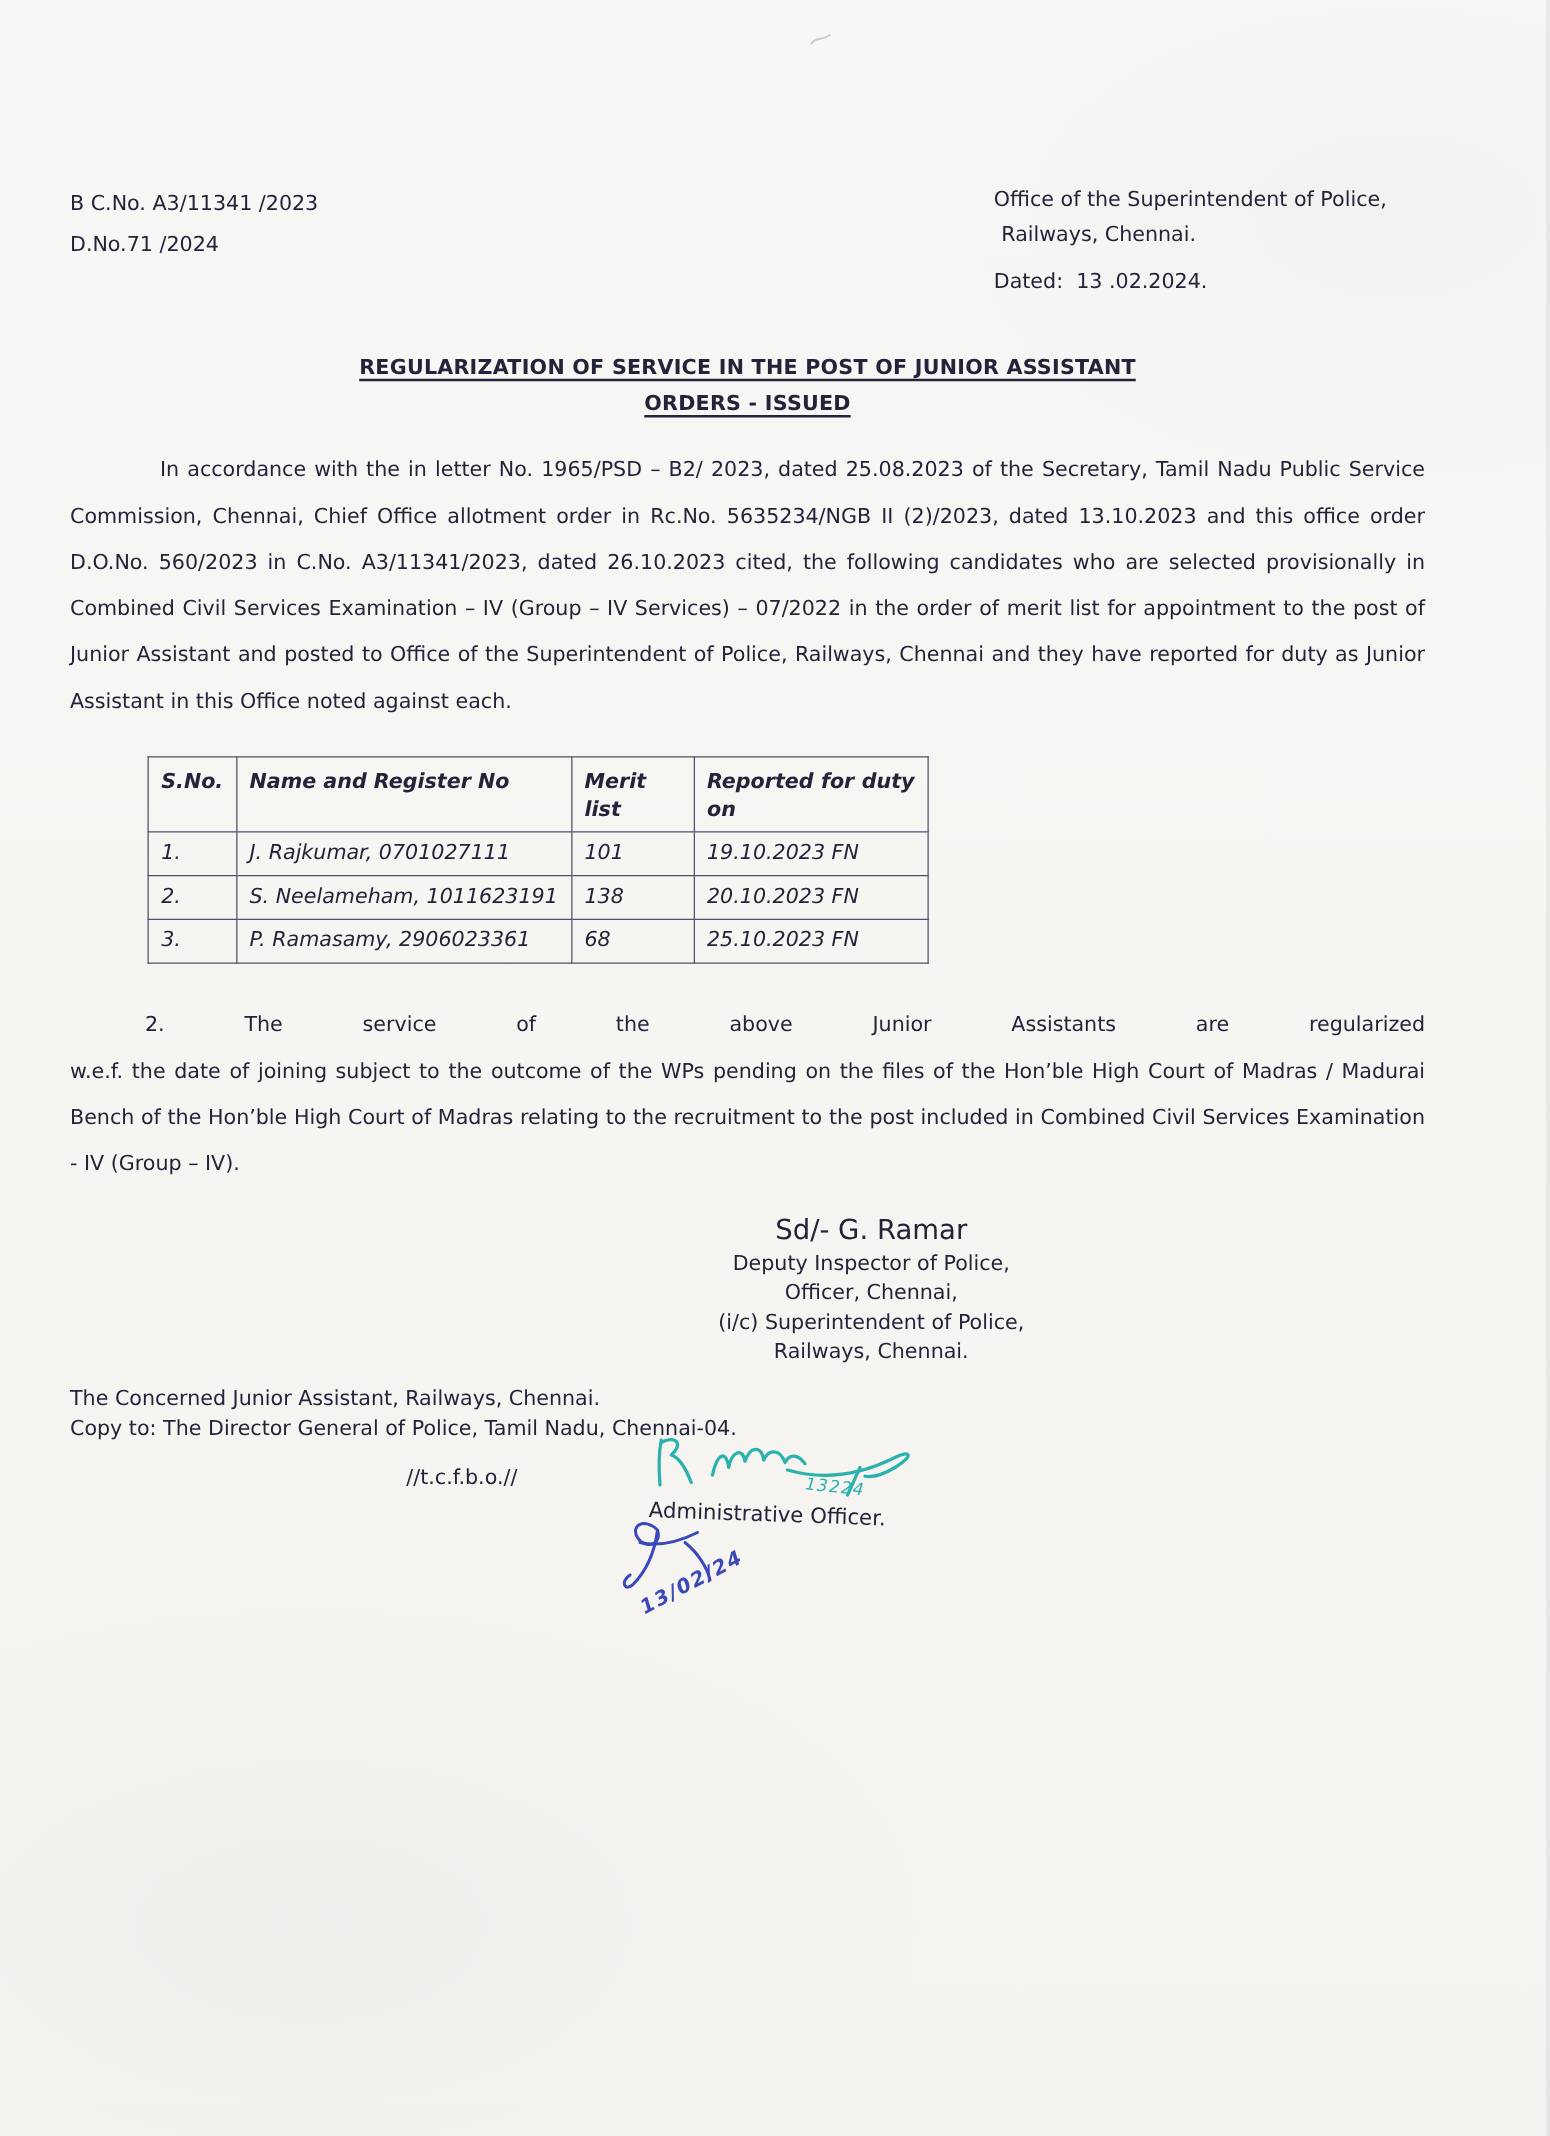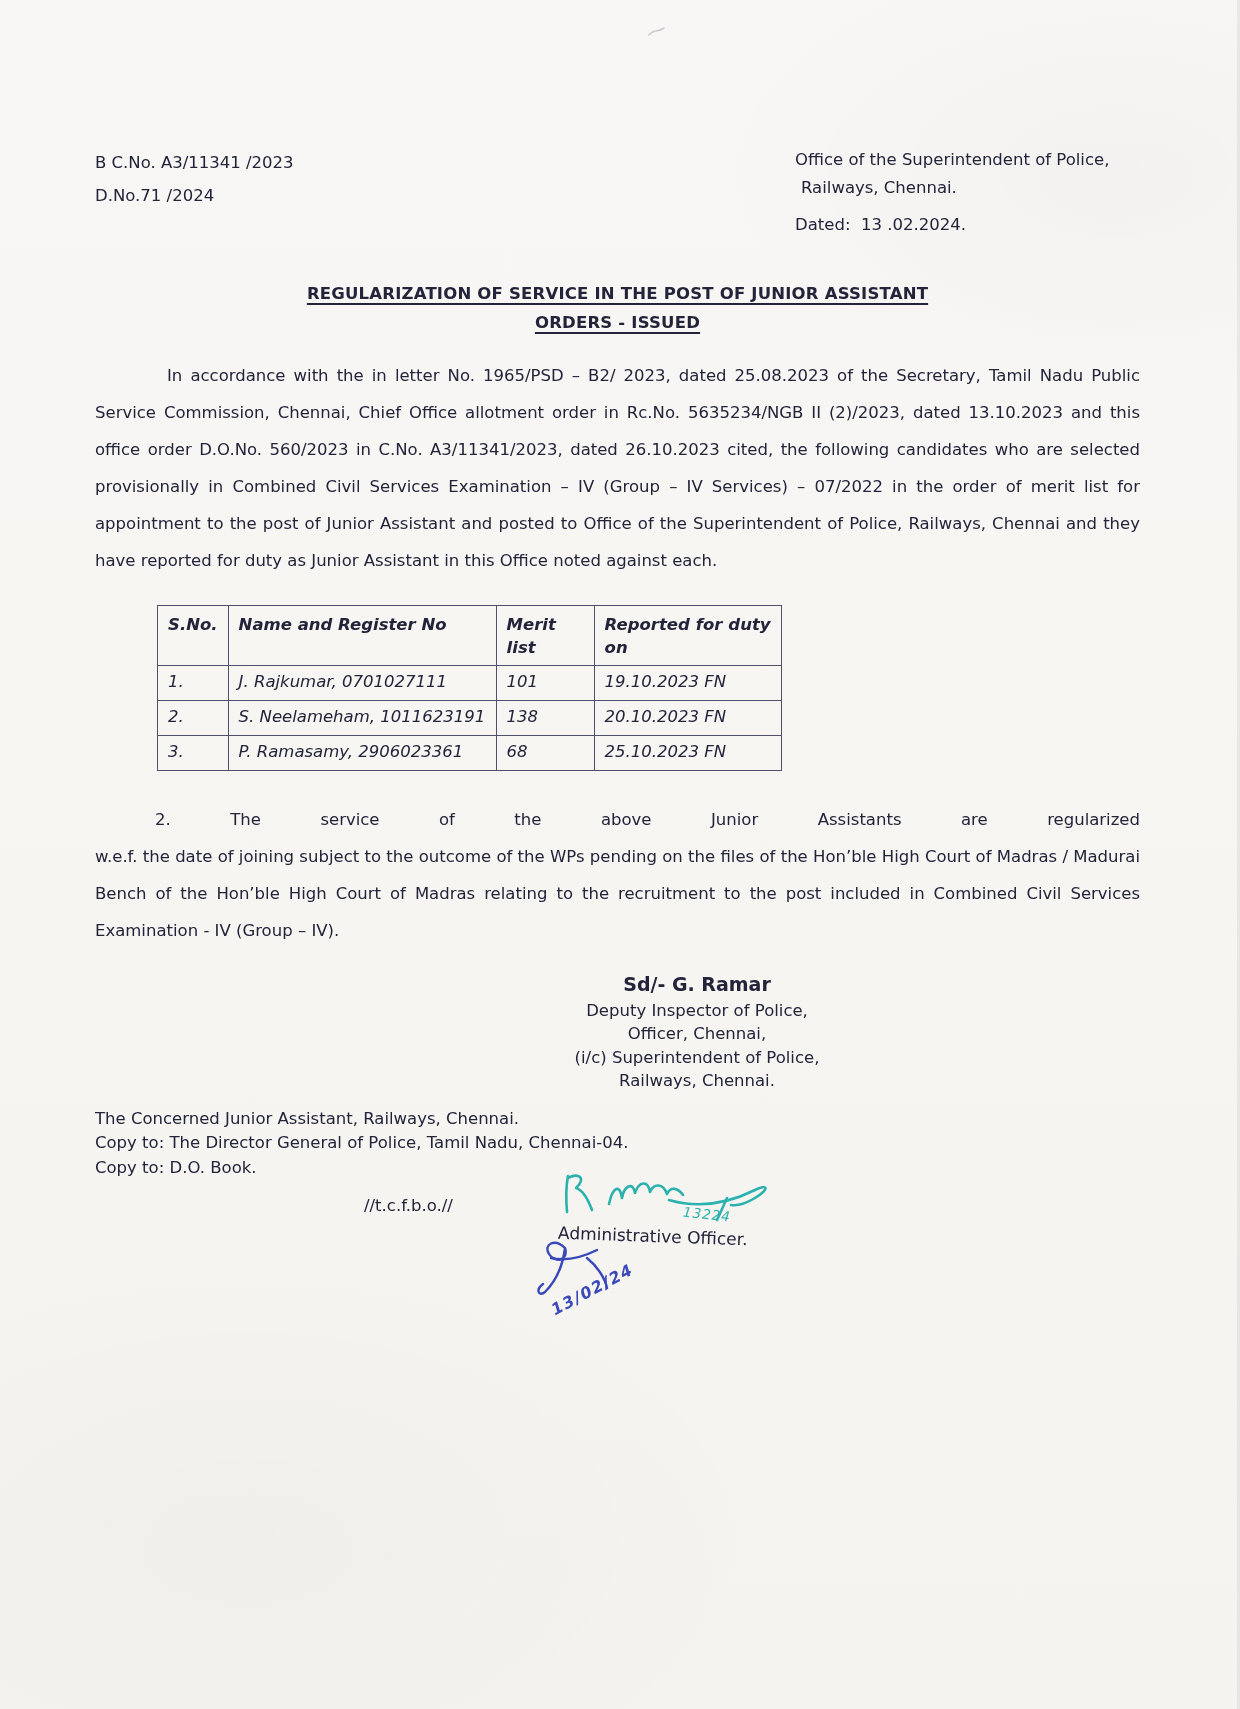--- a/index.html
+++ b/index.html
@@ -8,21 +8,21 @@
     width:1240px; height:1709px;
     margin:0 auto;
     background:
       radial-gradient(ellipse 900px 500px at 20% 90%, rgba(0,0,0,0.018), transparent 60%),
       radial-gradient(ellipse 700px 400px at 90% 10%, rgba(0,0,0,0.02), transparent 60%),
       linear-gradient(180deg, #f8f7f5 0%, #f6f5f2 55%, #f4f3f0 100%);
     color:#23233a;
     font-family:"DejaVu Sans","Liberation Sans",sans-serif;
     font-size:16.5px;
     box-sizing:border-box;
-    padding:146px 100px 40px 95px;
+    padding:146px 100px 40px 56px;
     overflow:hidden;
   }
   .edge-shade { position:absolute; right:0; top:0; width:3px; height:100%; background:rgba(60,55,50,0.07); }
 
   .hdr { display:flex; justify-content:space-between; align-items:flex-start; }
   .hdr-left { line-height:33px; }
   .hdr-right { width:345px; line-height:28px; }
   .dated-line { margin-top:9px; white-space:pre-wrap; }
 
   .title-wrap { text-align:center; margin-top:40px; font-weight:bold; line-height:29px; letter-spacing:0.2px; }
@@ -44,21 +44,21 @@
     text-align:left; font-weight:bold; vertical-align:top;
     padding:7px 10px 6px 10px; line-height:23px;
   }
   table.doc-table th.justify-hdr { text-align:justify; }
   table.doc-table td { padding:4px 10px 6px 10px; line-height:24px; vertical-align:top; }
 
   .para2-line1 { text-align:justify; text-align-last:justify; line-height:37px; margin-top:30px; text-indent:60px; }
   .para2-rest { text-align:justify; line-height:37px; }
 
   .sig-block { width:370px; margin:24px 258px 0 auto; text-align:center; line-height:23.5px; }
-  .sig-block .sd { font-weight:bold; font-size:19px; margin-bottom:2px; }
+  .sig-block .sd { font-weight:normal; font-size:22px; margin-bottom:2px; }
 
   .footer-block { margin-top:14px; line-height:24.5px; }
 
   .sig-area { position:relative; height:250px; margin-top:4px; }
   .tcfbo { position:absolute; left:237px; top:12px;margin-left:32px; }
   .teal-sig { position:absolute; left:462px; top:-16px; }
   .teal-date { position:absolute; left:588px; top:22px; color:#2bb2ae; font-size:13.5px; font-style:italic; transform:rotate(6deg); letter-spacing:1px; }
   .admin-officer { position:absolute; left:463px; top:42px; transform:rotate(2deg); font-size:17px; }
   .blue-sig { position:absolute; left:432px; top:52px; }
   .blue-date { position:absolute; left:452px; top:96px; color:#3a49ba; font-size:16px; font-style:italic; transform:rotate(-28deg); letter-spacing:1.5px; font-weight:bold; }
@@ -138,21 +138,20 @@
     <div class="sd">Sd/- G. Ramar</div>
     <div>Deputy Inspector of Police,</div>
     <div>Officer, Chennai,</div>
     <div>(i/c) Superintendent of Police,</div>
     <div>Railways, Chennai.</div>
   </div>
 
   <div class="footer-block">
     <div>The Concerned Junior Assistant, Railways, Chennai.</div>
     <div>Copy to: The Director General of Police, Tamil Nadu, Chennai-04.</div>
-    <div>Copy to: D.O. Book.</div>
   </div>
 
   <div class="sig-area">
     <div class="tcfbo">//t.c.f.b.o.//</div>
 
     <svg class="teal-sig" width="230" height="64" viewBox="0 0 230 64">
       <g stroke="#2bb2ae" stroke-width="2.6" fill="none" stroke-linecap="round" stroke-linejoin="round">
         <path d="M10,44 C9,32 9,18 11,8"></path>
         <path d="M11,10 C21,4 30,10 19,20 C26,22 32,34 35,42"></path>
         <path d="M52,36 C56,18 63,16 65,30 C67,18 76,13 78,25 C82,13 91,12 93,24 C97,15 106,15 110,26 C114,18 121,20 126,27"></path>

